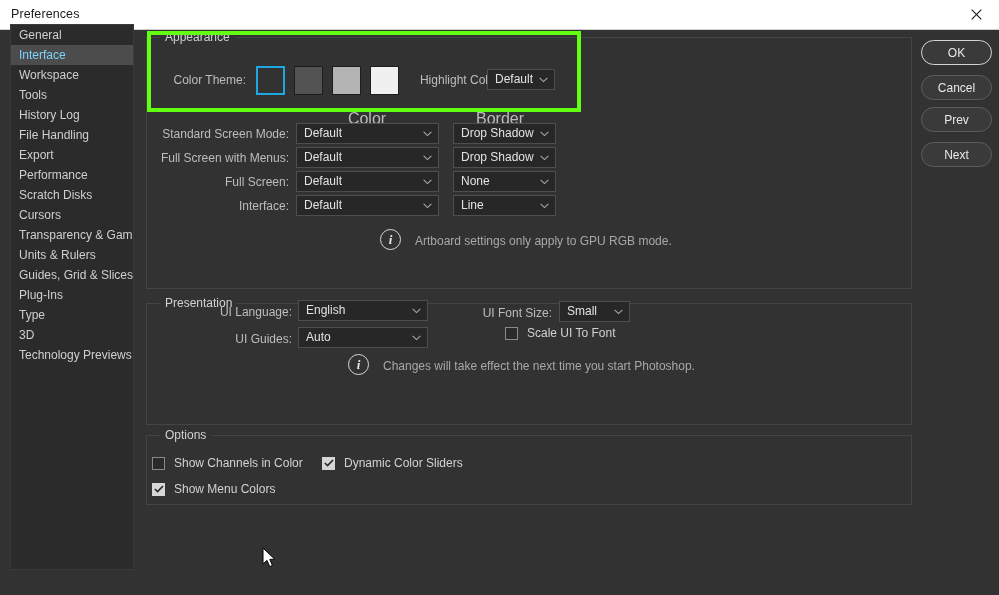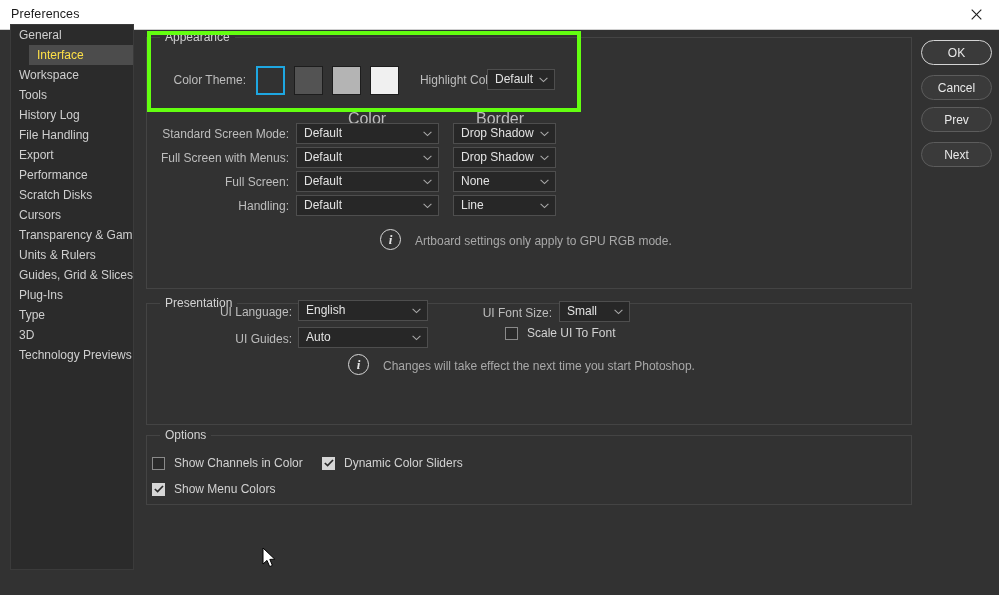--- a/index.html
+++ b/index.html
@@ -40,21 +40,21 @@
     box-sizing:border-box;
     overflow:hidden;
   }
   .side-item{
     height:20px;line-height:20px;
     padding-left:8px;
     font-size:12px;
     color:#cfcfcf;
     white-space:nowrap;
   }
-  .side-item.selected{background:#4c4c4c;color:#fde047;margin-left:18px;}
+  .side-item.selected{background:#4c4c4c;color:#7dd3fc;}
 
   
   .content{
     position:absolute;left:142px;top:31px;
     width:772px;height:553px;
     background:#323232;
   }
 
   
   .group{
@@ -284,21 +284,21 @@
     </div>
     <div class="dd" style="left:311px;top:140px;width:103px;">
       <span>None</span>
       <span class="chev">
           <svg width="9" height="6" viewBox="0 0 9 6">
             <polyline points="0.6,0.8 4.5,4.6 8.4,0.8" fill="none" stroke="#a9a9a9" stroke-width="1.1"></polyline>
           </svg>
         </span>
     </div>
 
-    <div class="lbl" style="left:0px;top:168px;width:147px;">Handling:</div>
+    <div class="lbl" style="left:0px;top:168px;width:147px;">Interface:</div>
     <div class="dd" style="left:154px;top:164px;width:143px;">
       <span>Default</span>
       <span class="chev">
           <svg width="9" height="6" viewBox="0 0 9 6">
             <polyline points="0.6,0.8 4.5,4.6 8.4,0.8" fill="none" stroke="#a9a9a9" stroke-width="1.1"></polyline>
           </svg>
         </span>
     </div>
     <div class="dd" style="left:311px;top:164px;width:103px;">
       <span>Line</span>

